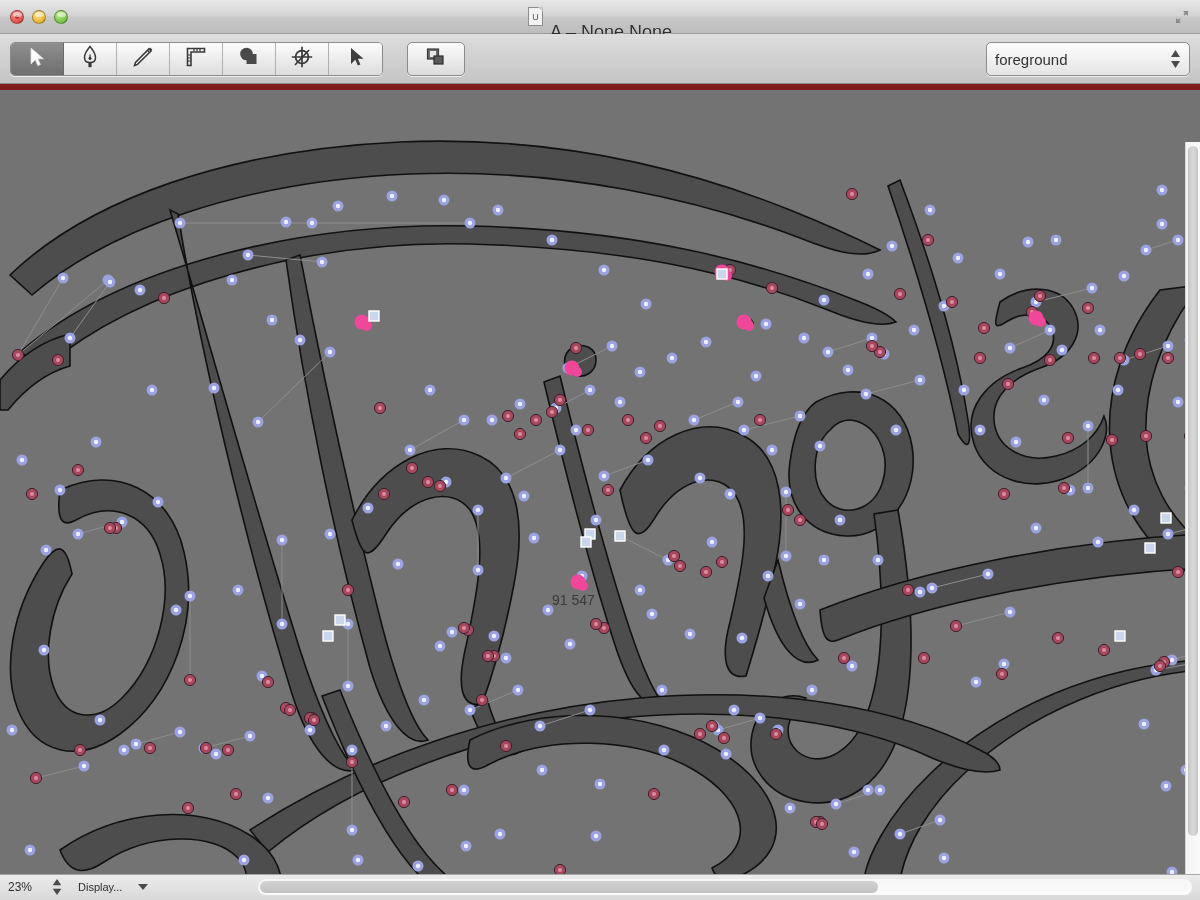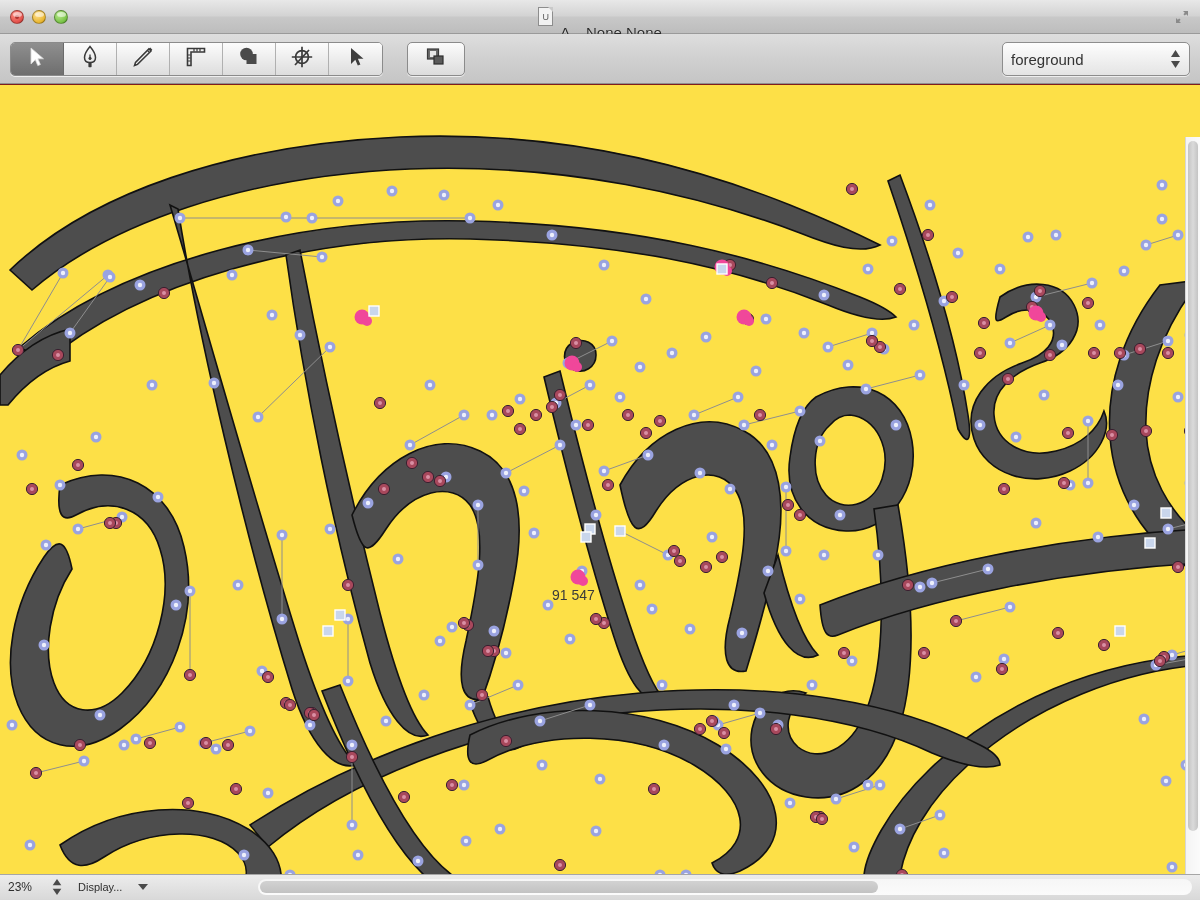--- a/index.html
+++ b/index.html
@@ -59,21 +59,21 @@
     font-size: 9px; line-height: 18px; text-align: center;
     color: #5a5a5a; letter-spacing: 0;
     position: relative;
   }
   .doc-badge::after {
     content: ""; position: absolute; right: -1px; top: -1px;
     border-width: 0 5px 5px 0; border-style: solid;
     border-color: transparent #c9c9c9 transparent transparent;
   }
   .win-title {
-    font-size: 15px; color: #2d2d2d;
+    font-size: 18px; color: #2d2d2d;
     text-shadow: 0 1px 0 rgba(255,255,255,.75);
     white-space: nowrap;
     margin-top: 32px;
   }
 
   .fullscreen-btn {
     position: absolute; right: 7px; top: 6px;
     width: 22px; height: 22px;
     display: flex; align-items: center; justify-content: center;
   }
@@ -113,40 +113,40 @@
     width: 58px; height: 34px;
     display: flex; align-items: center; justify-content: center;
     border: 1px solid #8b8b8b;
     border-radius: 5px;
     background: linear-gradient(to bottom, #fcfcfc, #dcdcdc);
     box-shadow: 0 1px 0 rgba(255,255,255,.7);
   }
 
   .combo {
     position: absolute; right: 10px; top: 8px;
-    width: 188px; height: 34px;
+    width: 204px; height: 34px;
     border: 1px solid #8d8d8d;
     border-radius: 5px;
     background: linear-gradient(to bottom, #fdfdfd, #e4e4e4);
     box-shadow: 0 1px 0 rgba(255,255,255,.7);
     display: flex; align-items: center;
     padding: 0 8px;
   }
   .combo-label {
     flex: 1; font-size: 15px; color: #333;
   }
   .stepper { display: flex; flex-direction: column; gap: 2px; }
 
   
   .canvas-wrap {
     position: relative;
     height: 790px;
-    background: #fde047;
+    background: #737373;
     overflow: hidden;
-    border-top: 1px solid #7f1d1d;
+    border-top: 6px solid #7f1d1d;
   }
   #artboard { position: absolute; left: 0; top: 0; }
 
   .vscroll {
     position: absolute; right: 0; top: 52px; bottom: 0;
     width: 15px;
     background: linear-gradient(to right, #f4f4f4, #fbfbfb);
     border-left: 1px solid #d6d6d6;
   }
   .vthumb {

